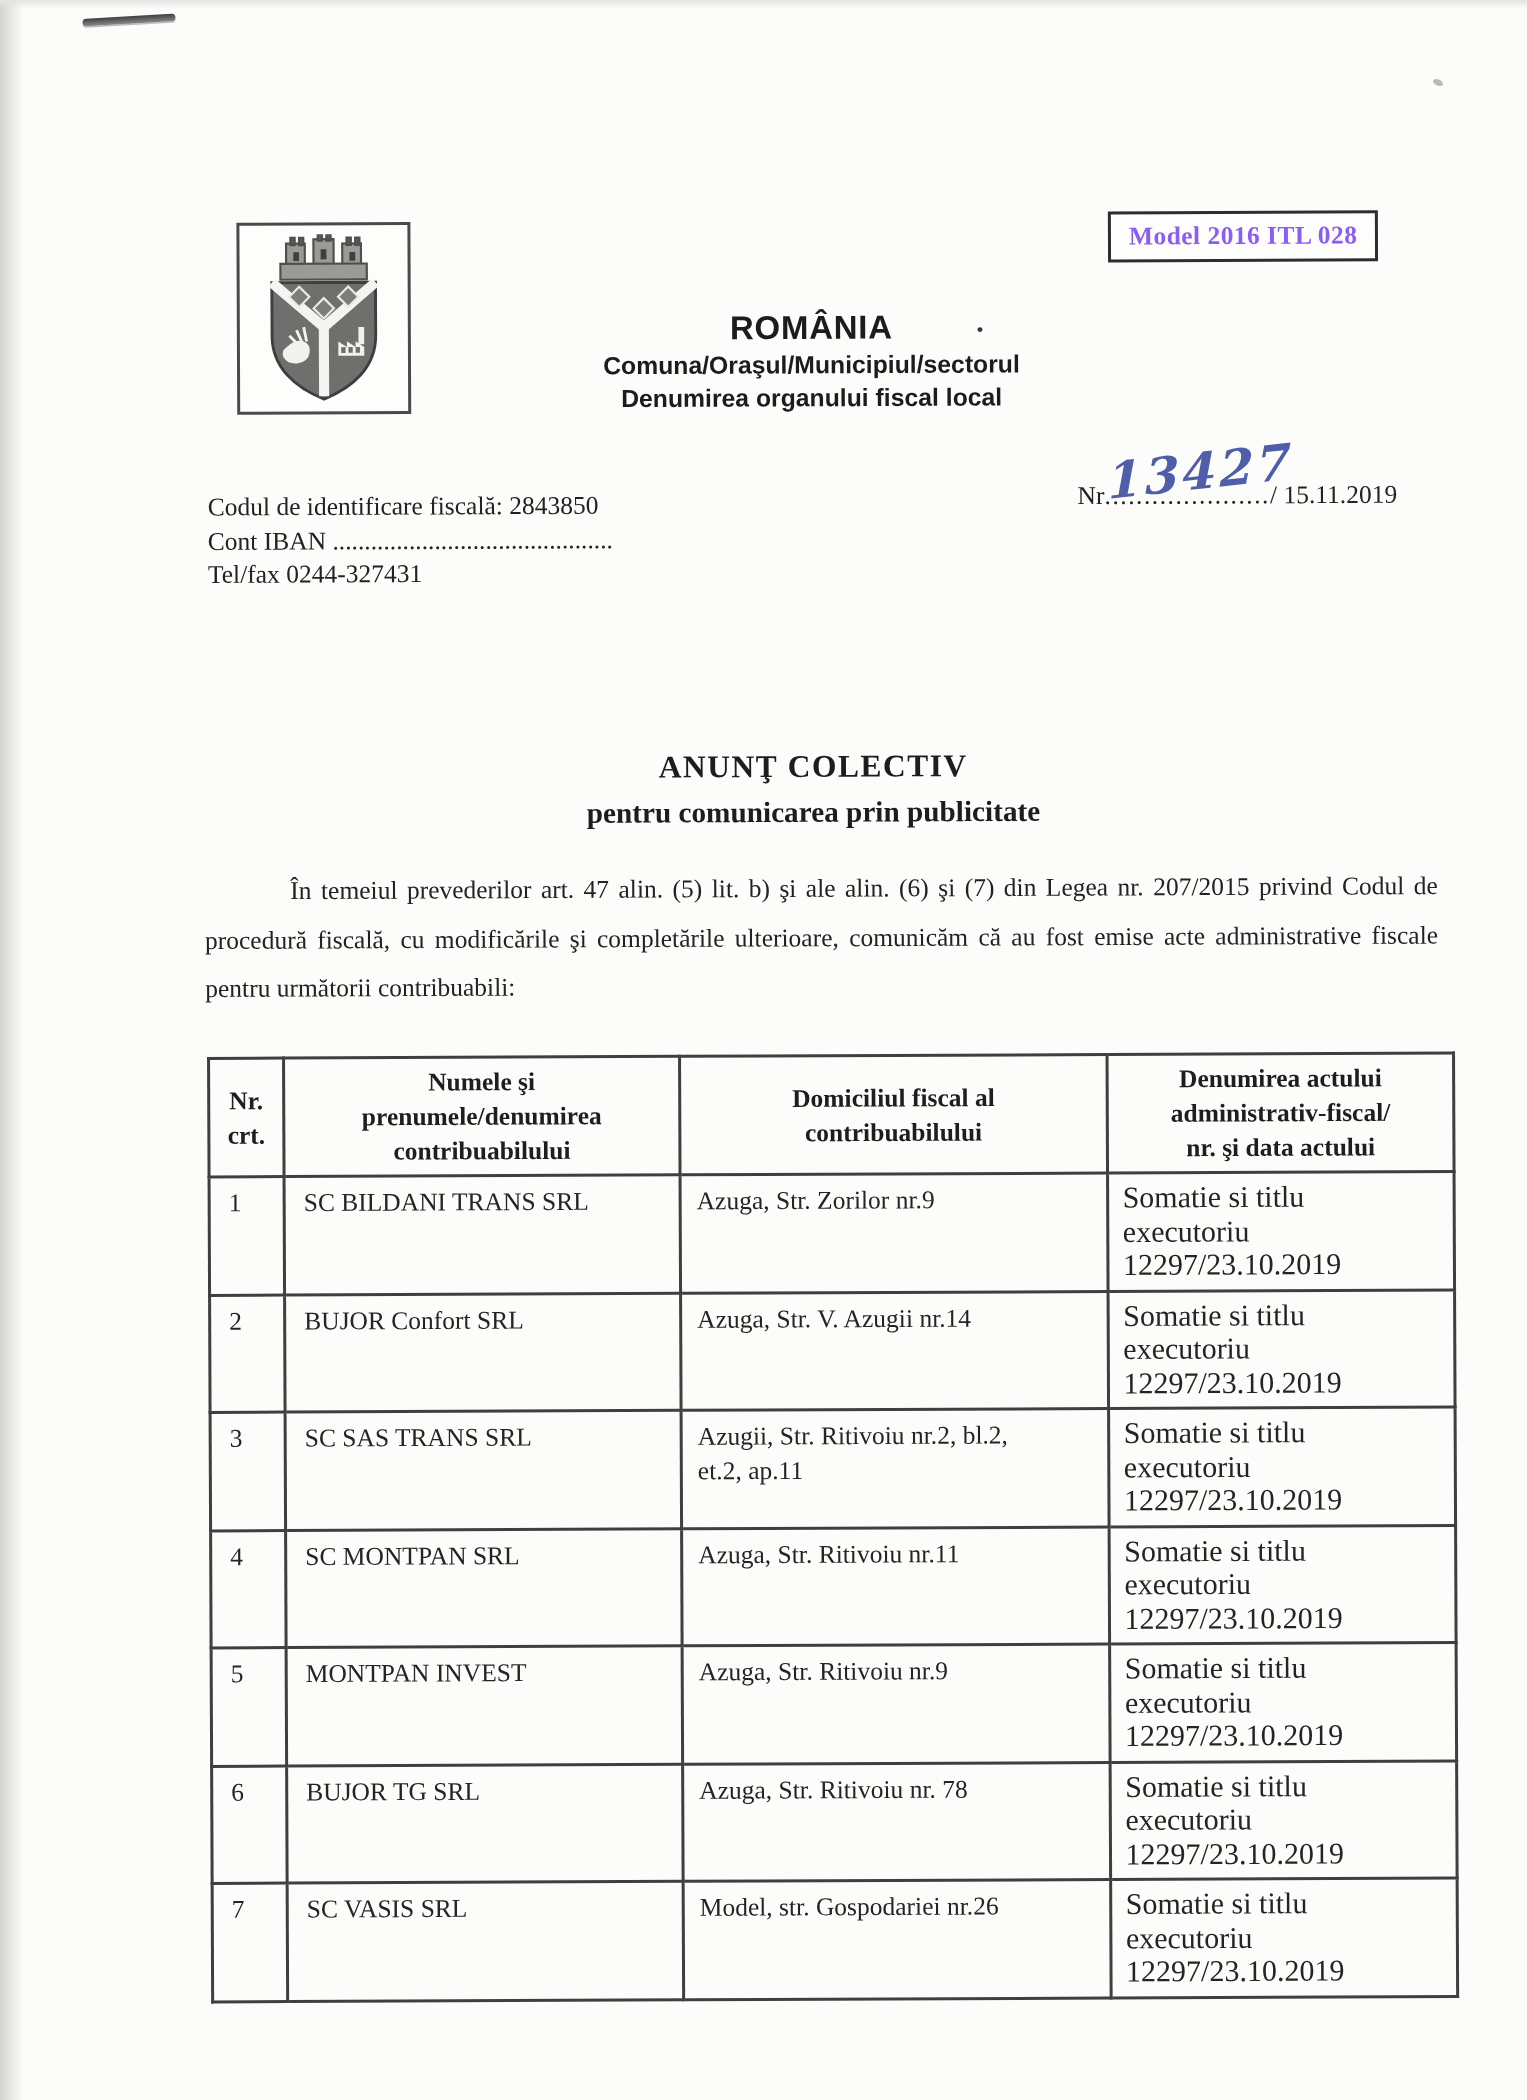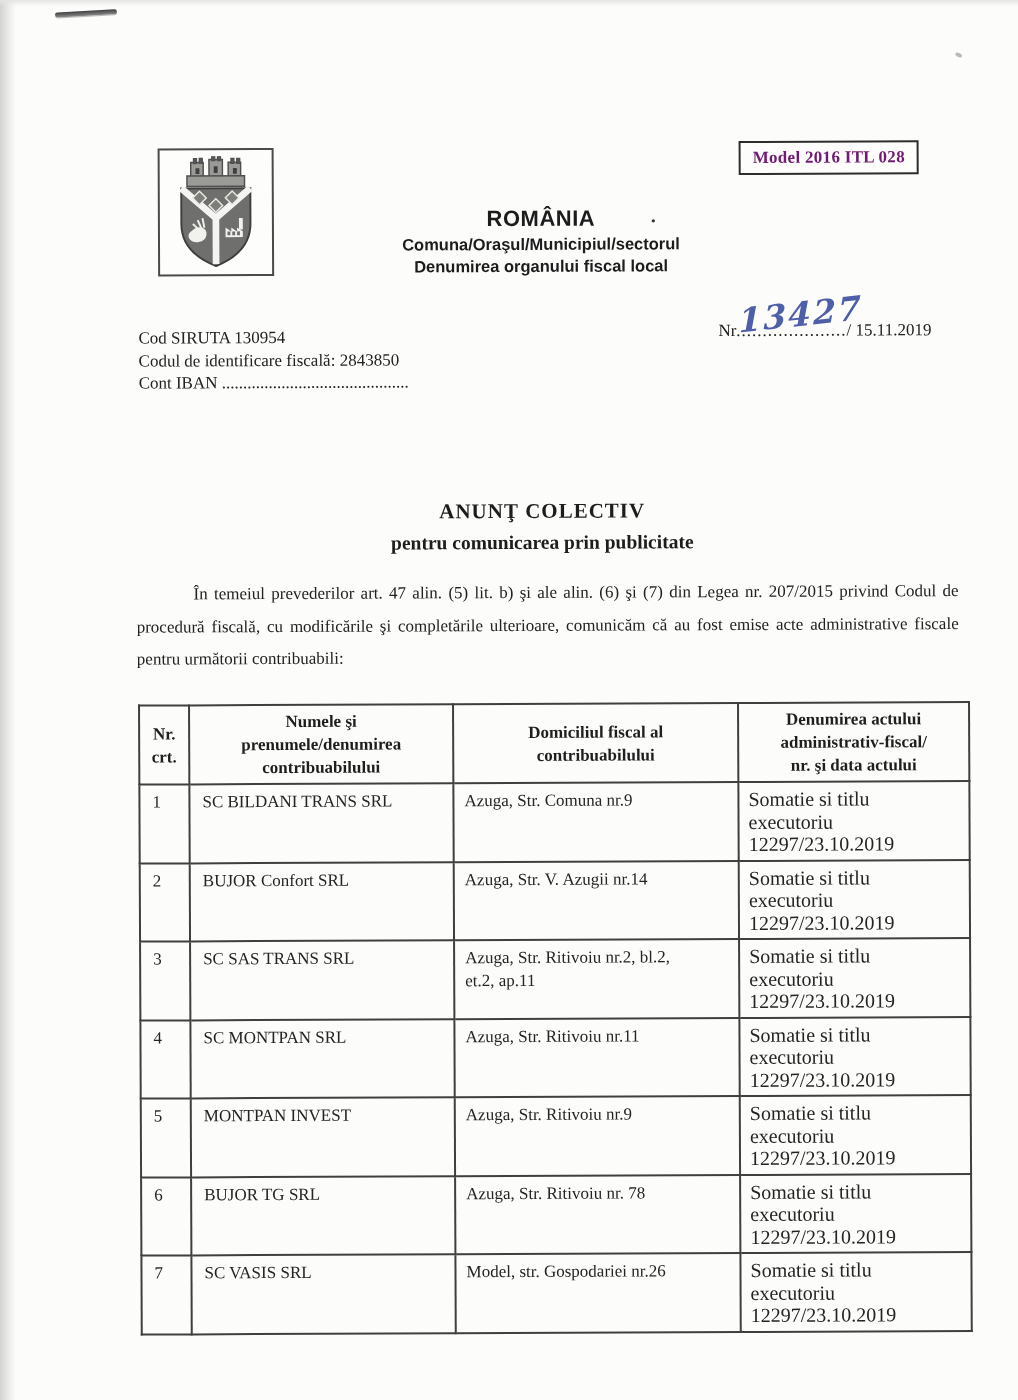--- a/index.html
+++ b/index.html
@@ -29,21 +29,21 @@
     background:#b9b9b6; border-radius:50%; transform:rotate(25deg); }
 
   .emblem-box{
     position:absolute; left:160px; top:147px; width:112px; height:124px;
     border:2px solid #4a4a4a; background:#fdfdfc;
     display:flex; align-items:center; justify-content:center;
   }
   .model-box{
     position:absolute; left:741px; top:142px;
     border:2px solid #2d2d2d; padding:5px 12px;
-    font-weight:bold; font-size:17px; color:#701a75; letter-spacing:0.3px;
+    font-weight:bold; font-size:17px; color:#8b5cf6; letter-spacing:0.3px;
     background:#fdfdfc;
   }
   .header-block{ position:absolute; left:134px; top:206px; width:818px; text-align:center;
     font-family:"Liberation Sans", sans-serif; color:#1c1c1c; }
   .country{ font-size:22px; font-weight:bold; letter-spacing:0.5px; }
   .org-line{ font-size:16.5px; font-weight:bold; margin-top:3px; }
   .header-dot{ position:absolute; left:652px; top:210px; font-size:20px; font-weight:bold; color:#333; }
 
   .issuer{ position:absolute; left:140px; top:326px; font-size:17px; line-height:22.5px; color:#222; }
 
@@ -140,23 +140,23 @@
     </div>
 
     <div class="header-block">
       <div class="country">ROMÂNIA</div>
       <div class="org-line">Comuna/Oraşul/Municipiul/sectorul</div>
       <div class="org-line">Denumirea organului fiscal local</div>
     </div>
     <div class="header-dot">·</div>
 
     <div class="issuer">
-      <div>Cod SIRUTA 130954</div>
       <div>Codul de identificare fiscală: 2843850</div>
       <div>Cont IBAN ............................................</div>
+      <div>Tel/fax 0244-327431</div>
     </div>
 
     <div class="reg">
       <span>Nr</span><span class="dots">.....................</span><span>/ 15.11.2019</span>
       <span class="handwritten" id="handwritten" style="color: rgb(61, 77, 160);">13427</span>
     </div>
 
     <div class="title-main">ANUNŢ COLECTIV</div>
     <div class="title-sub">pentru comunicarea prin publicitate</div>
 
@@ -178,37 +178,37 @@
 contribuabilului</th>
         <th>Domiciliul fiscal al
 contribuabilului</th>
         <th>Denumirea actului
 administrativ-fiscal/
 nr. şi data actului</th>
       </tr>
       <tr class="row">
         <td>1</td>
         <td>SC BILDANI TRANS SRL</td>
-        <td class="addr">Azuga, Str. Comuna nr.9</td>
+        <td class="addr">Azuga, Str. Zorilor nr.9</td>
         <td class="act">Somatie si titlu
 executoriu
 12297/23.10.2019</td>
       </tr>
       <tr class="row">
         <td>2</td>
         <td>BUJOR Confort SRL</td>
         <td class="addr">Azuga, Str. V. Azugii nr.14</td>
         <td class="act">Somatie si titlu
 executoriu
 12297/23.10.2019</td>
       </tr>
       <tr class="row">
         <td>3</td>
         <td>SC SAS TRANS SRL</td>
-        <td class="addr">Azuga, Str. Ritivoiu nr.2, bl.2,
+        <td class="addr">Azugii, Str. Ritivoiu nr.2, bl.2,
 et.2, ap.11</td>
         <td class="act">Somatie si titlu
 executoriu
 12297/23.10.2019</td>
       </tr>
       <tr class="row">
         <td>4</td>
         <td>SC MONTPAN SRL</td>
         <td class="addr">Azuga, Str. Ritivoiu nr.11</td>
         <td class="act">Somatie si titlu

